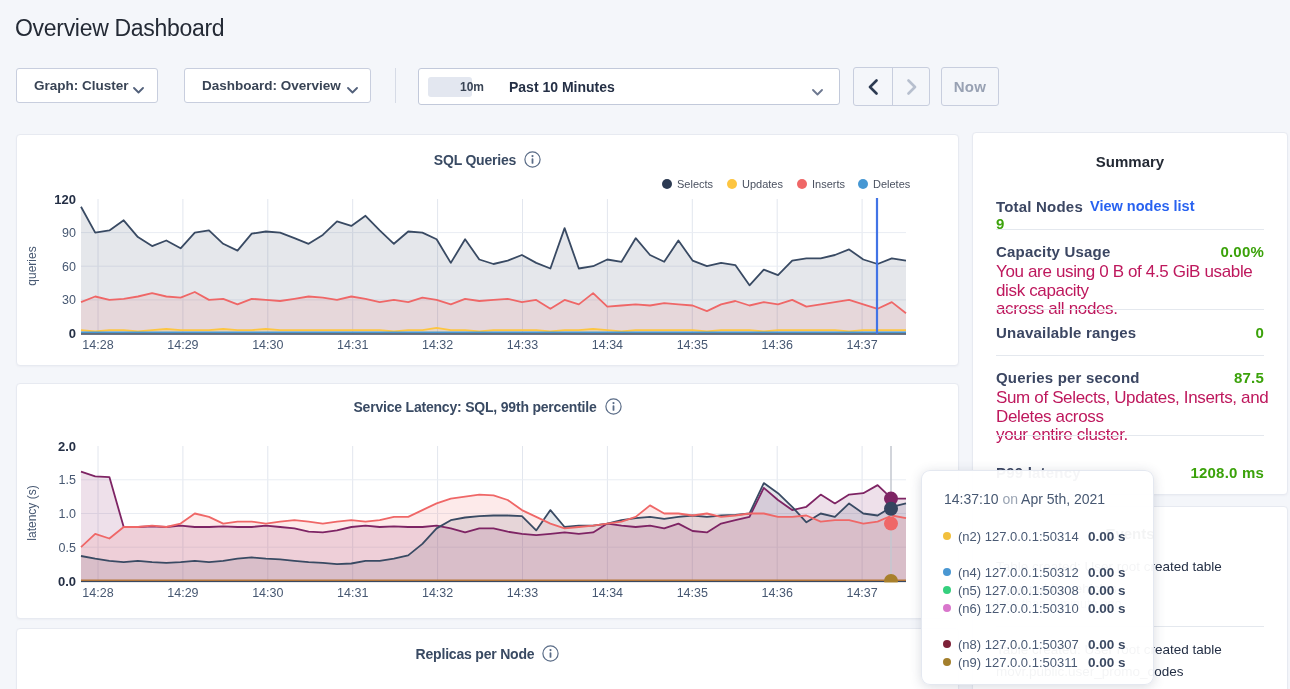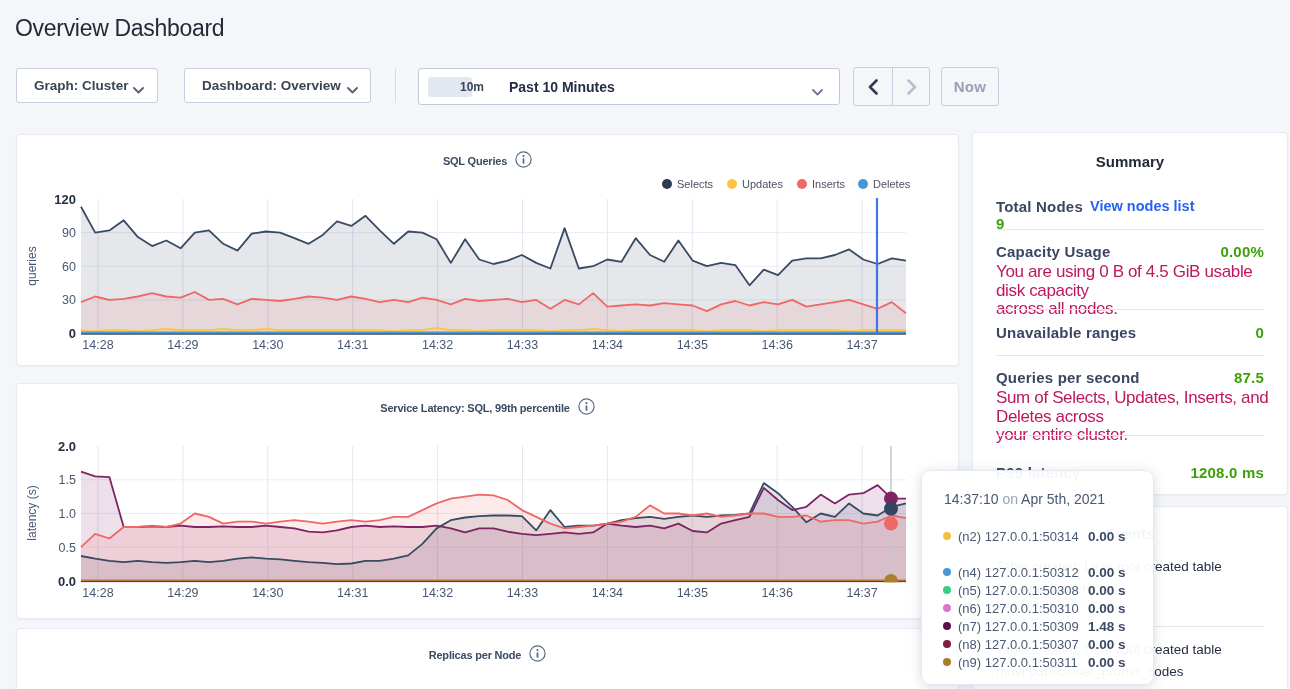--- a/index.html
+++ b/index.html
@@ -5,21 +5,21 @@
 html,body { width:1290px; height:689px; overflow:hidden; background:#f4f6fa;
   font-family:"Liberation Sans", sans-serif; position:relative; }
 .abs { position:absolute; }
 h1 { position:absolute; left:15px; top:15px; font-size:23px; font-weight:400; color:#242a35; letter-spacing:-0.3px; }
 .btn { position:absolute; background:#fff; border:1px solid #c8cede; border-radius:3px;
   display:flex; align-items:center; font-size:13.5px; font-weight:bold; color:#394455; }
 .ghostbtn { position:absolute; background:transparent; border:1px solid #c8cede; border-radius:3px;
   display:flex; align-items:center; justify-content:center; }
 .card { position:absolute; background:#fff; border:1px solid #e7eaf1; border-radius:4px;
   box-shadow:0 1px 2px rgba(50,60,90,0.04); }
-.ctitle { position:absolute; text-align:center; font-size:11px; letter-spacing:-0.2px; font-weight:bold; color:#394a63; }
+.ctitle { position:absolute; text-align:center; font-size:14px; letter-spacing:-0.2px; font-weight:bold; color:#394a63; }
 .srow { position:absolute; left:996px; width:268px; display:flex; justify-content:space-between; align-items:baseline; }
 .slabel { font-size:15px; font-weight:bold; color:#3b4662; letter-spacing:0.2px; }
 .sval { font-size:15px; font-weight:bold; color:#3ba20a; letter-spacing:0.2px; }
 .spara { position:absolute; left:996px; width:280px; font-size:17px; letter-spacing:-0.35px; color:#be185d; line-height:18.5px; }
 .sdiv { position:absolute; left:996px; width:268px; height:1px; background:#e4e8ee; }
 .tooltip { position:absolute; left:921px; top:470px; width:233px; height:215px;
   background:rgba(255,255,255,0.95); border-radius:9px; z-index:40;
   box-shadow:0 2px 12px rgba(50,60,90,0.18); border:1px solid rgba(225,229,238,0.9); }
 .ttitle { position:absolute; left:22px; top:20px; font-size:14px; color:#475872; }
 .ttitle .on { color:#9aa4b3; }
@@ -225,25 +225,20 @@
 <div class="tr" style="top:110px">
       <span class="td" style="background:#35d07e"></span>
       <span class="tl">(n5) 127.0.0.1:50308</span>
       <span class="tv">0.00 s</span>
     </div>
 <div class="tr" style="top:128px">
       <span class="td" style="background:#d976cc"></span>
       <span class="tl">(n6) 127.0.0.1:50310</span>
       <span class="tv">0.00 s</span>
     </div>
-<div class="tr" style="top:146px">
-      <span class="td" style="background:#5c1049"></span>
-      <span class="tl">(n7) 127.0.0.1:50309</span>
-      <span class="tv">1.48 s</span>
-    </div>
 <div class="tr" style="top:164px">
       <span class="td" style="background:#7d2038"></span>
       <span class="tl">(n8) 127.0.0.1:50307</span>
       <span class="tv">0.00 s</span>
     </div>
 <div class="tr" style="top:182px">
       <span class="td" style="background:#a37f2c"></span>
       <span class="tl">(n9) 127.0.0.1:50311</span>
       <span class="tv">0.00 s</span>
     </div>

